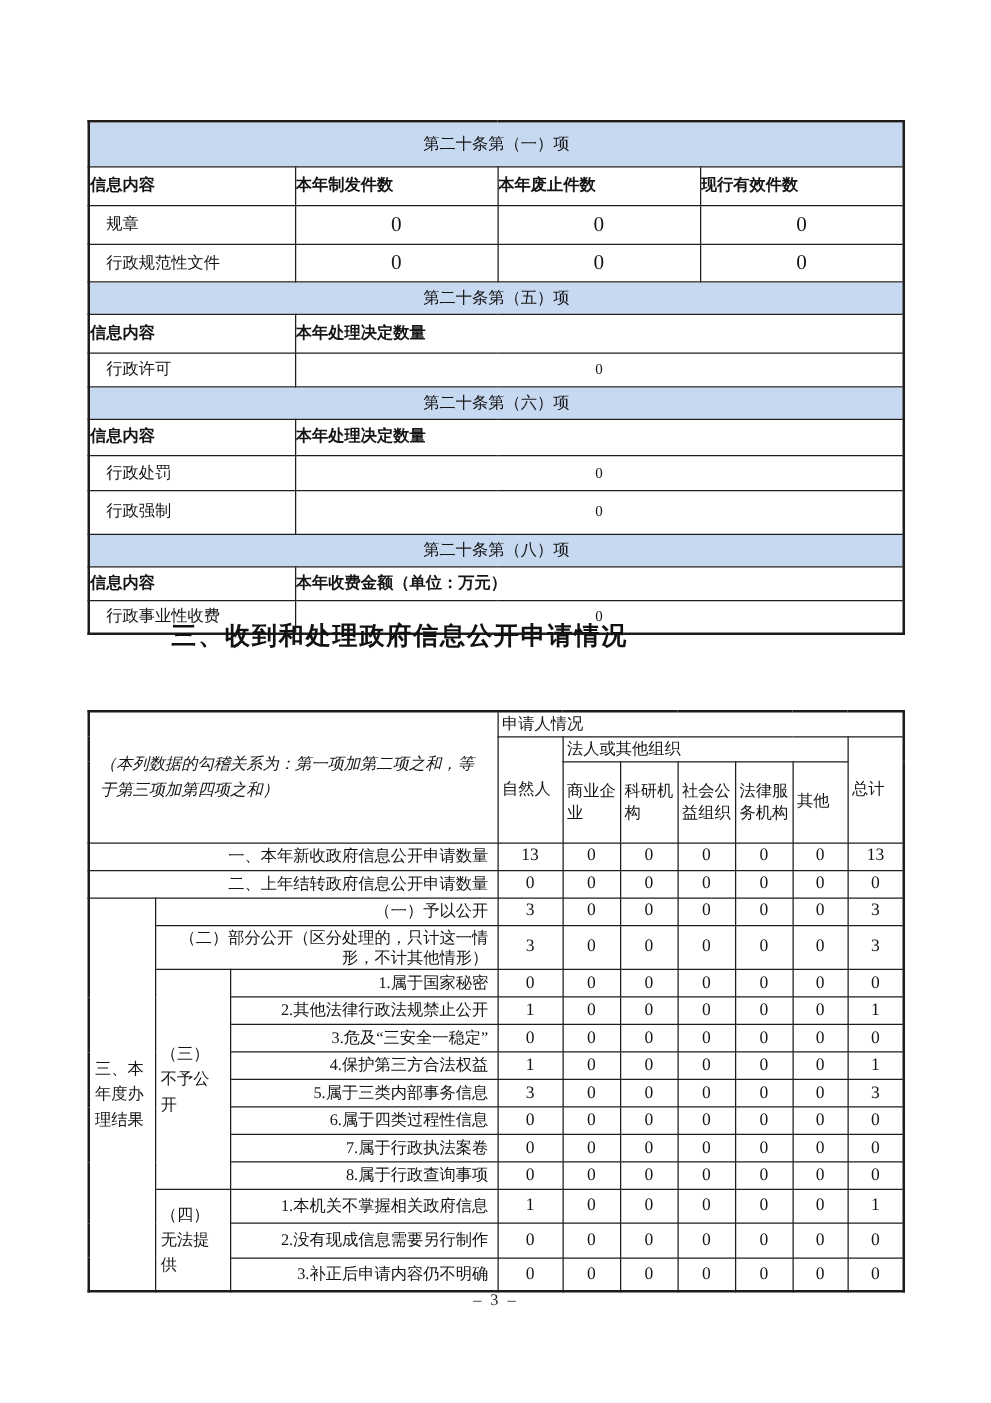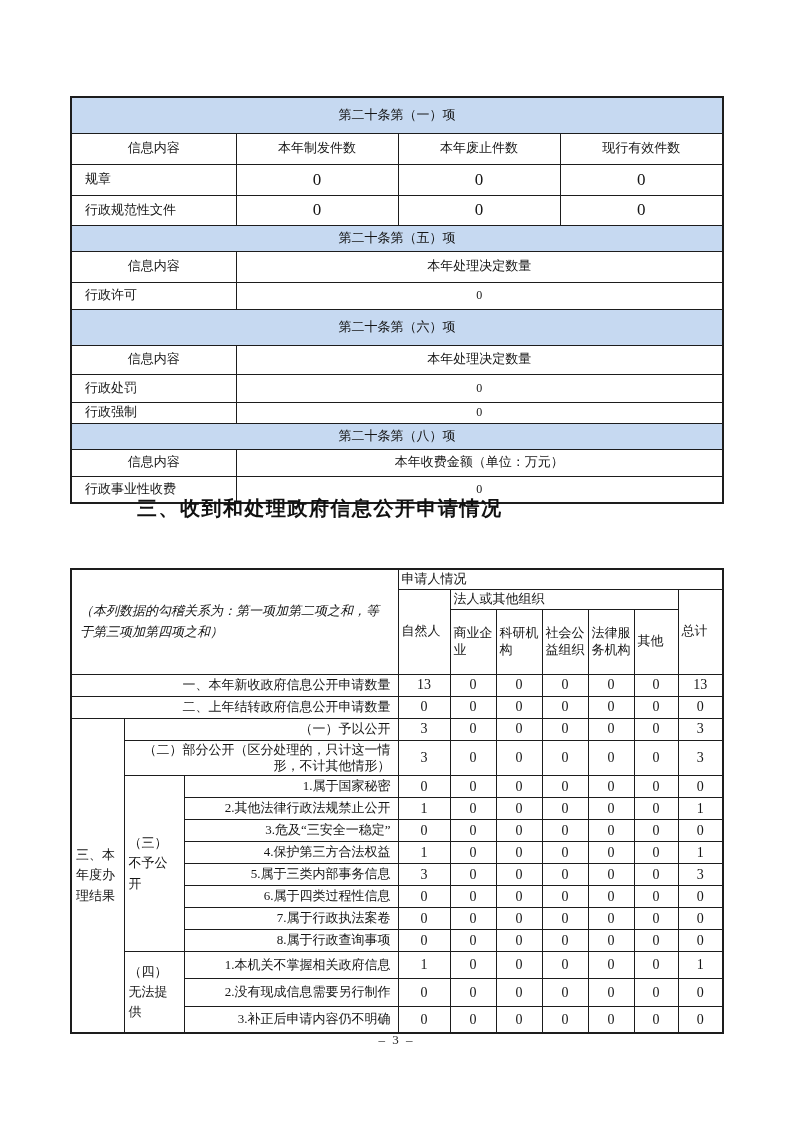--- a/index.html
+++ b/index.html
@@ -10,21 +10,21 @@
   }
   .page{position:relative;width:793px;height:1122px;background:#fff;overflow:hidden;}
 
   table{border-collapse:collapse;table-layout:fixed;border:2px solid #1d1d1d;}
   td{border:1.5px solid #1d1d1d;vertical-align:middle;overflow:hidden;
      font-size:13px;line-height:1.25;padding:0;}
 
   
   .t1{position:absolute;left:70px;top:96px;width:652px;}
   .t1 .band{background:#C6D9F1;text-align:center;font-size:13px;}
-  .t1 .ch{text-align:center;}
+  .t1 .ch{text-align:left;font-weight:bold;}
   .t1 .lbl{text-align:left;padding-left:13px;}
   .t1 .v0{text-align:center;font-size:17px;}
   .t1 .v1{text-align:center;font-size:12px;}
 
   
   .sec-head{
     position:absolute;left:137px;top:495px;
     font-family:Liberation Sans, sans-serif;
     font-weight:bold;font-size:20px;letter-spacing:1.5px;color:#111;
   }
@@ -87,32 +87,32 @@
         </tr>
     <tr style="height:31px">
       <td class="ch">信息内容</td>
       <td class="ch" colspan="3">本年处理决定数量</td>
     </tr>
     <tr style="height:27px">
       <td class="lbl">行政许可</td>
       <td class="v1" colspan="3">0</td>
     </tr>
 
-    <tr style="height:36px">
+    <tr style="height:26px">
           <td colspan="4" class="band">第二十条第（六）项</td>
         </tr>
     <tr style="height:29px">
       <td class="ch">信息内容</td>
       <td class="ch" colspan="3">本年处理决定数量</td>
     </tr>
     <tr style="height:28px">
       <td class="lbl">行政处罚</td>
       <td class="v1" colspan="3">0</td>
     </tr>
-    <tr style="height:21px">
+    <tr style="height:35px">
       <td class="lbl">行政强制</td>
       <td class="v1" colspan="3">0</td>
     </tr>
 
     <tr style="height:26px">
           <td colspan="4" class="band">第二十条第（八）项</td>
         </tr>
     <tr style="height:27px">
       <td class="ch">信息内容</td>
       <td class="ch" colspan="3">本年收费金额（单位：万元）</td>

